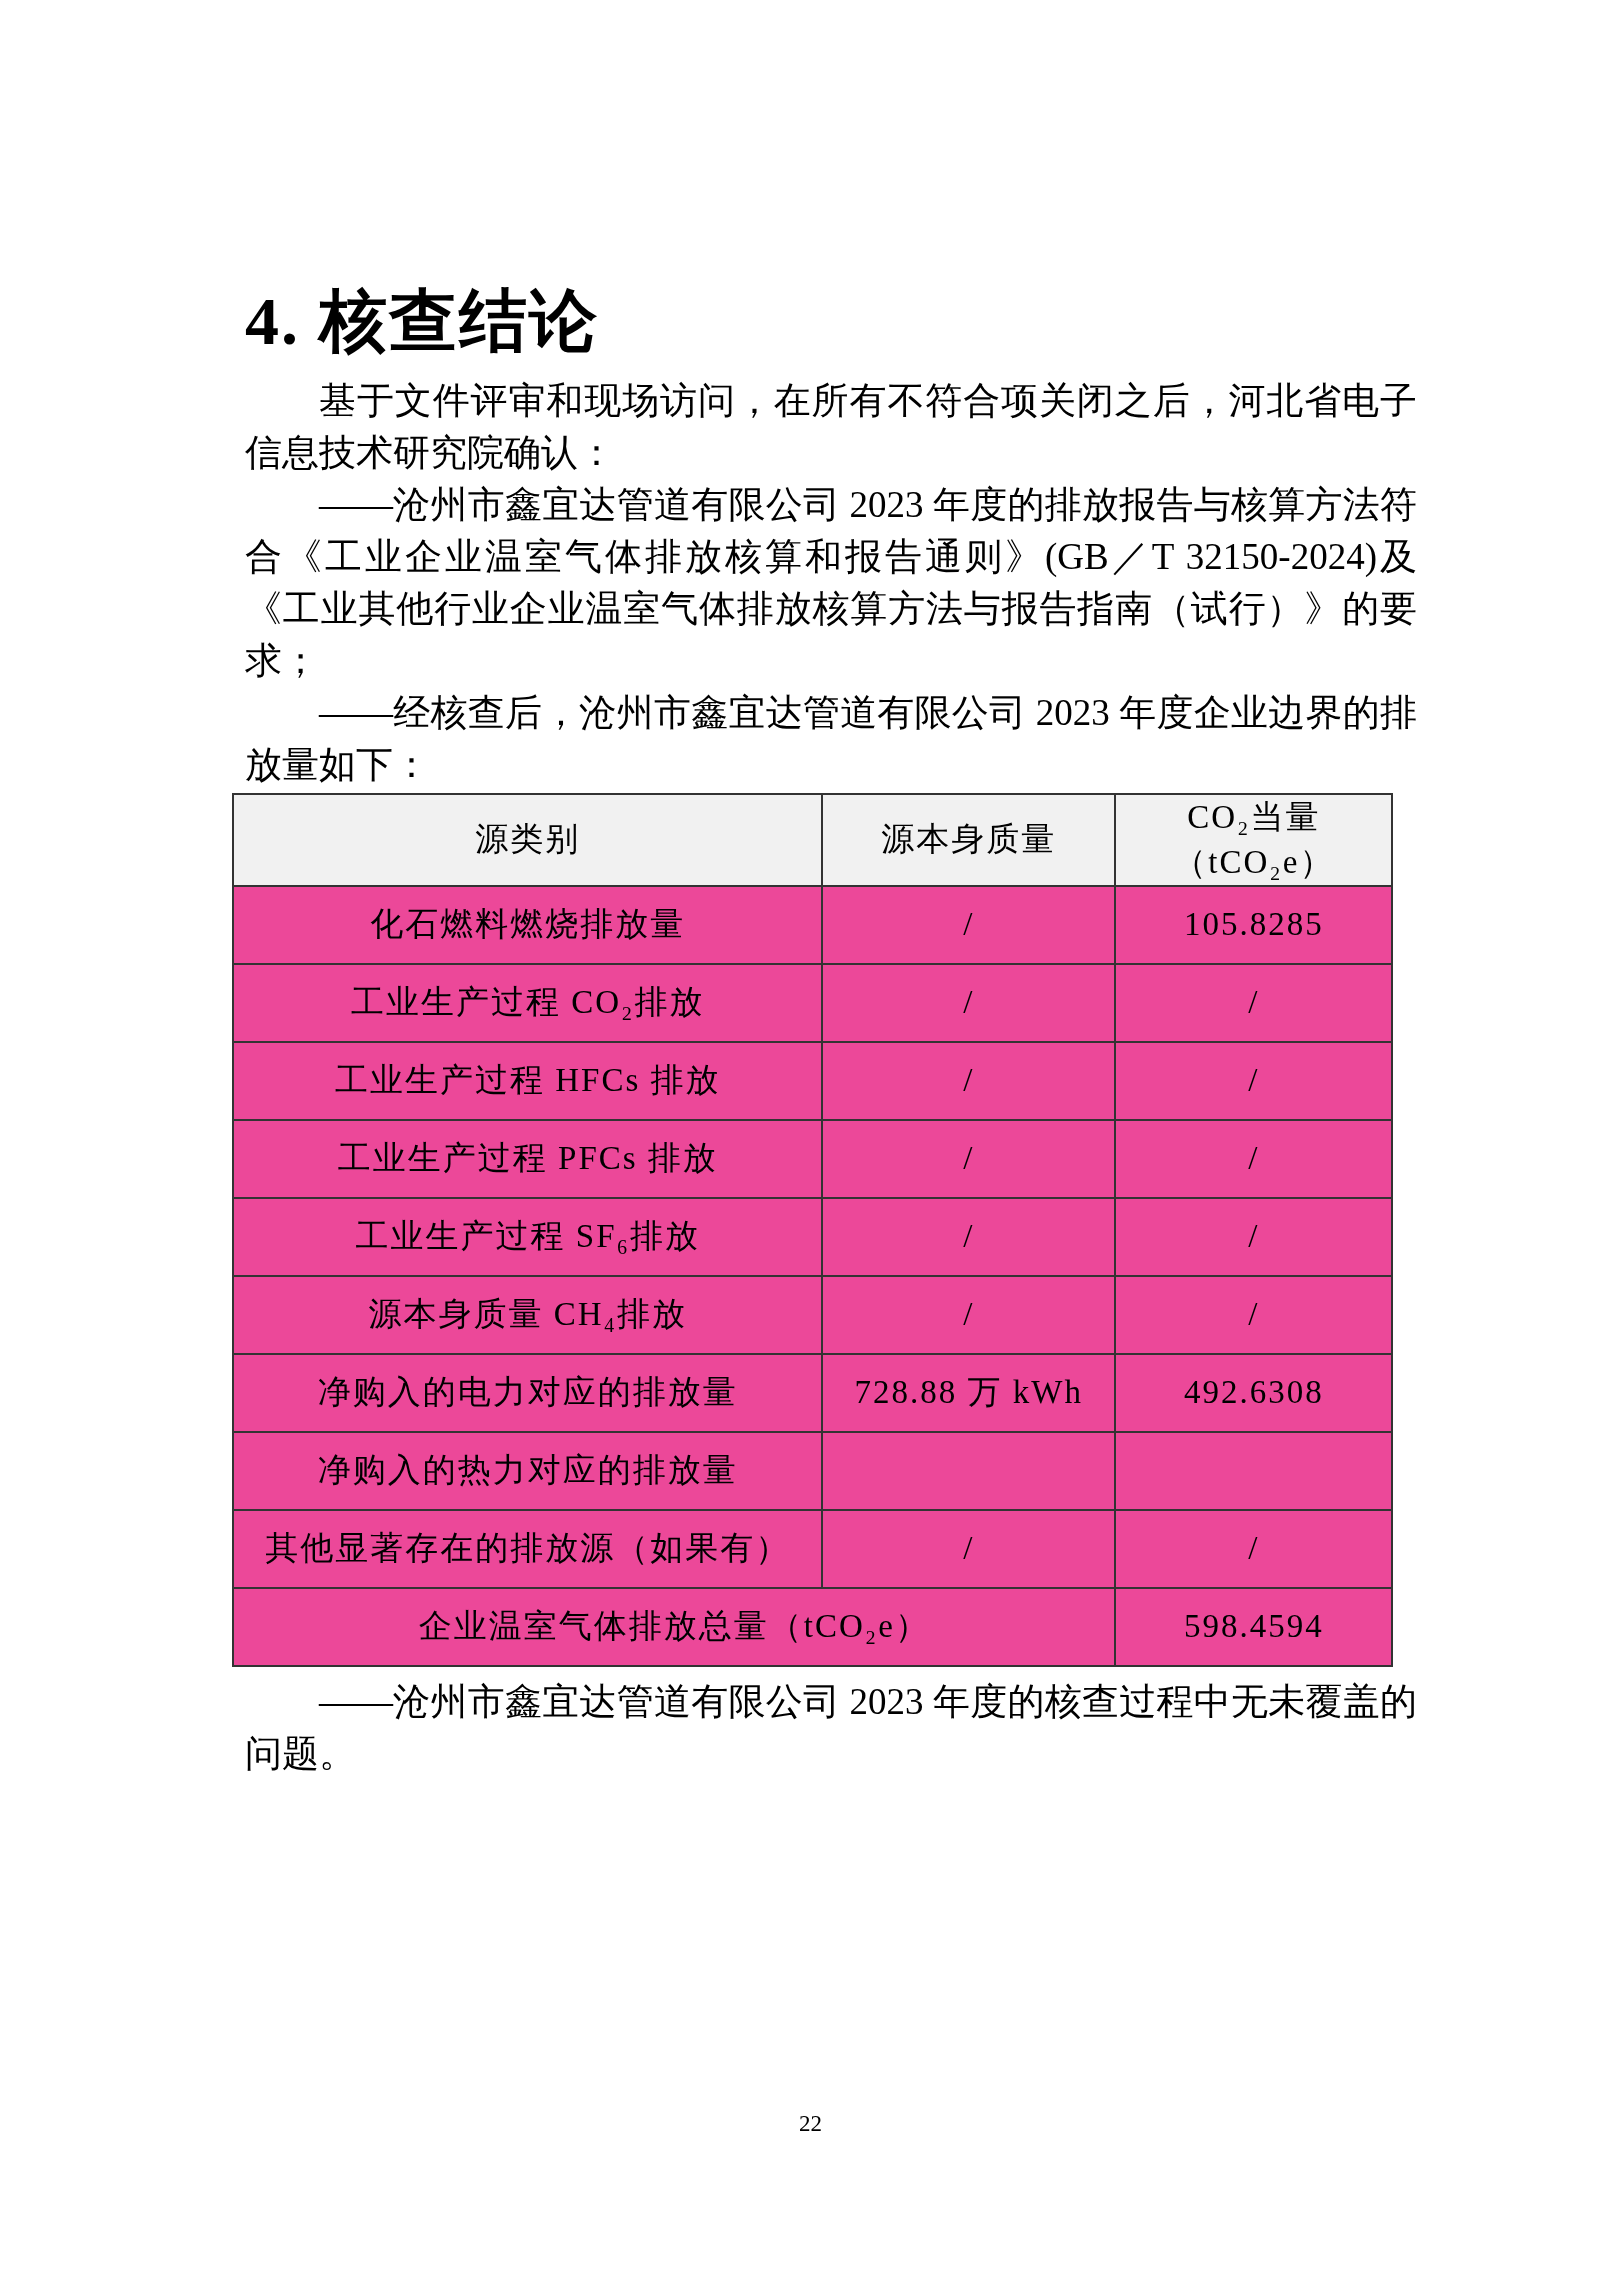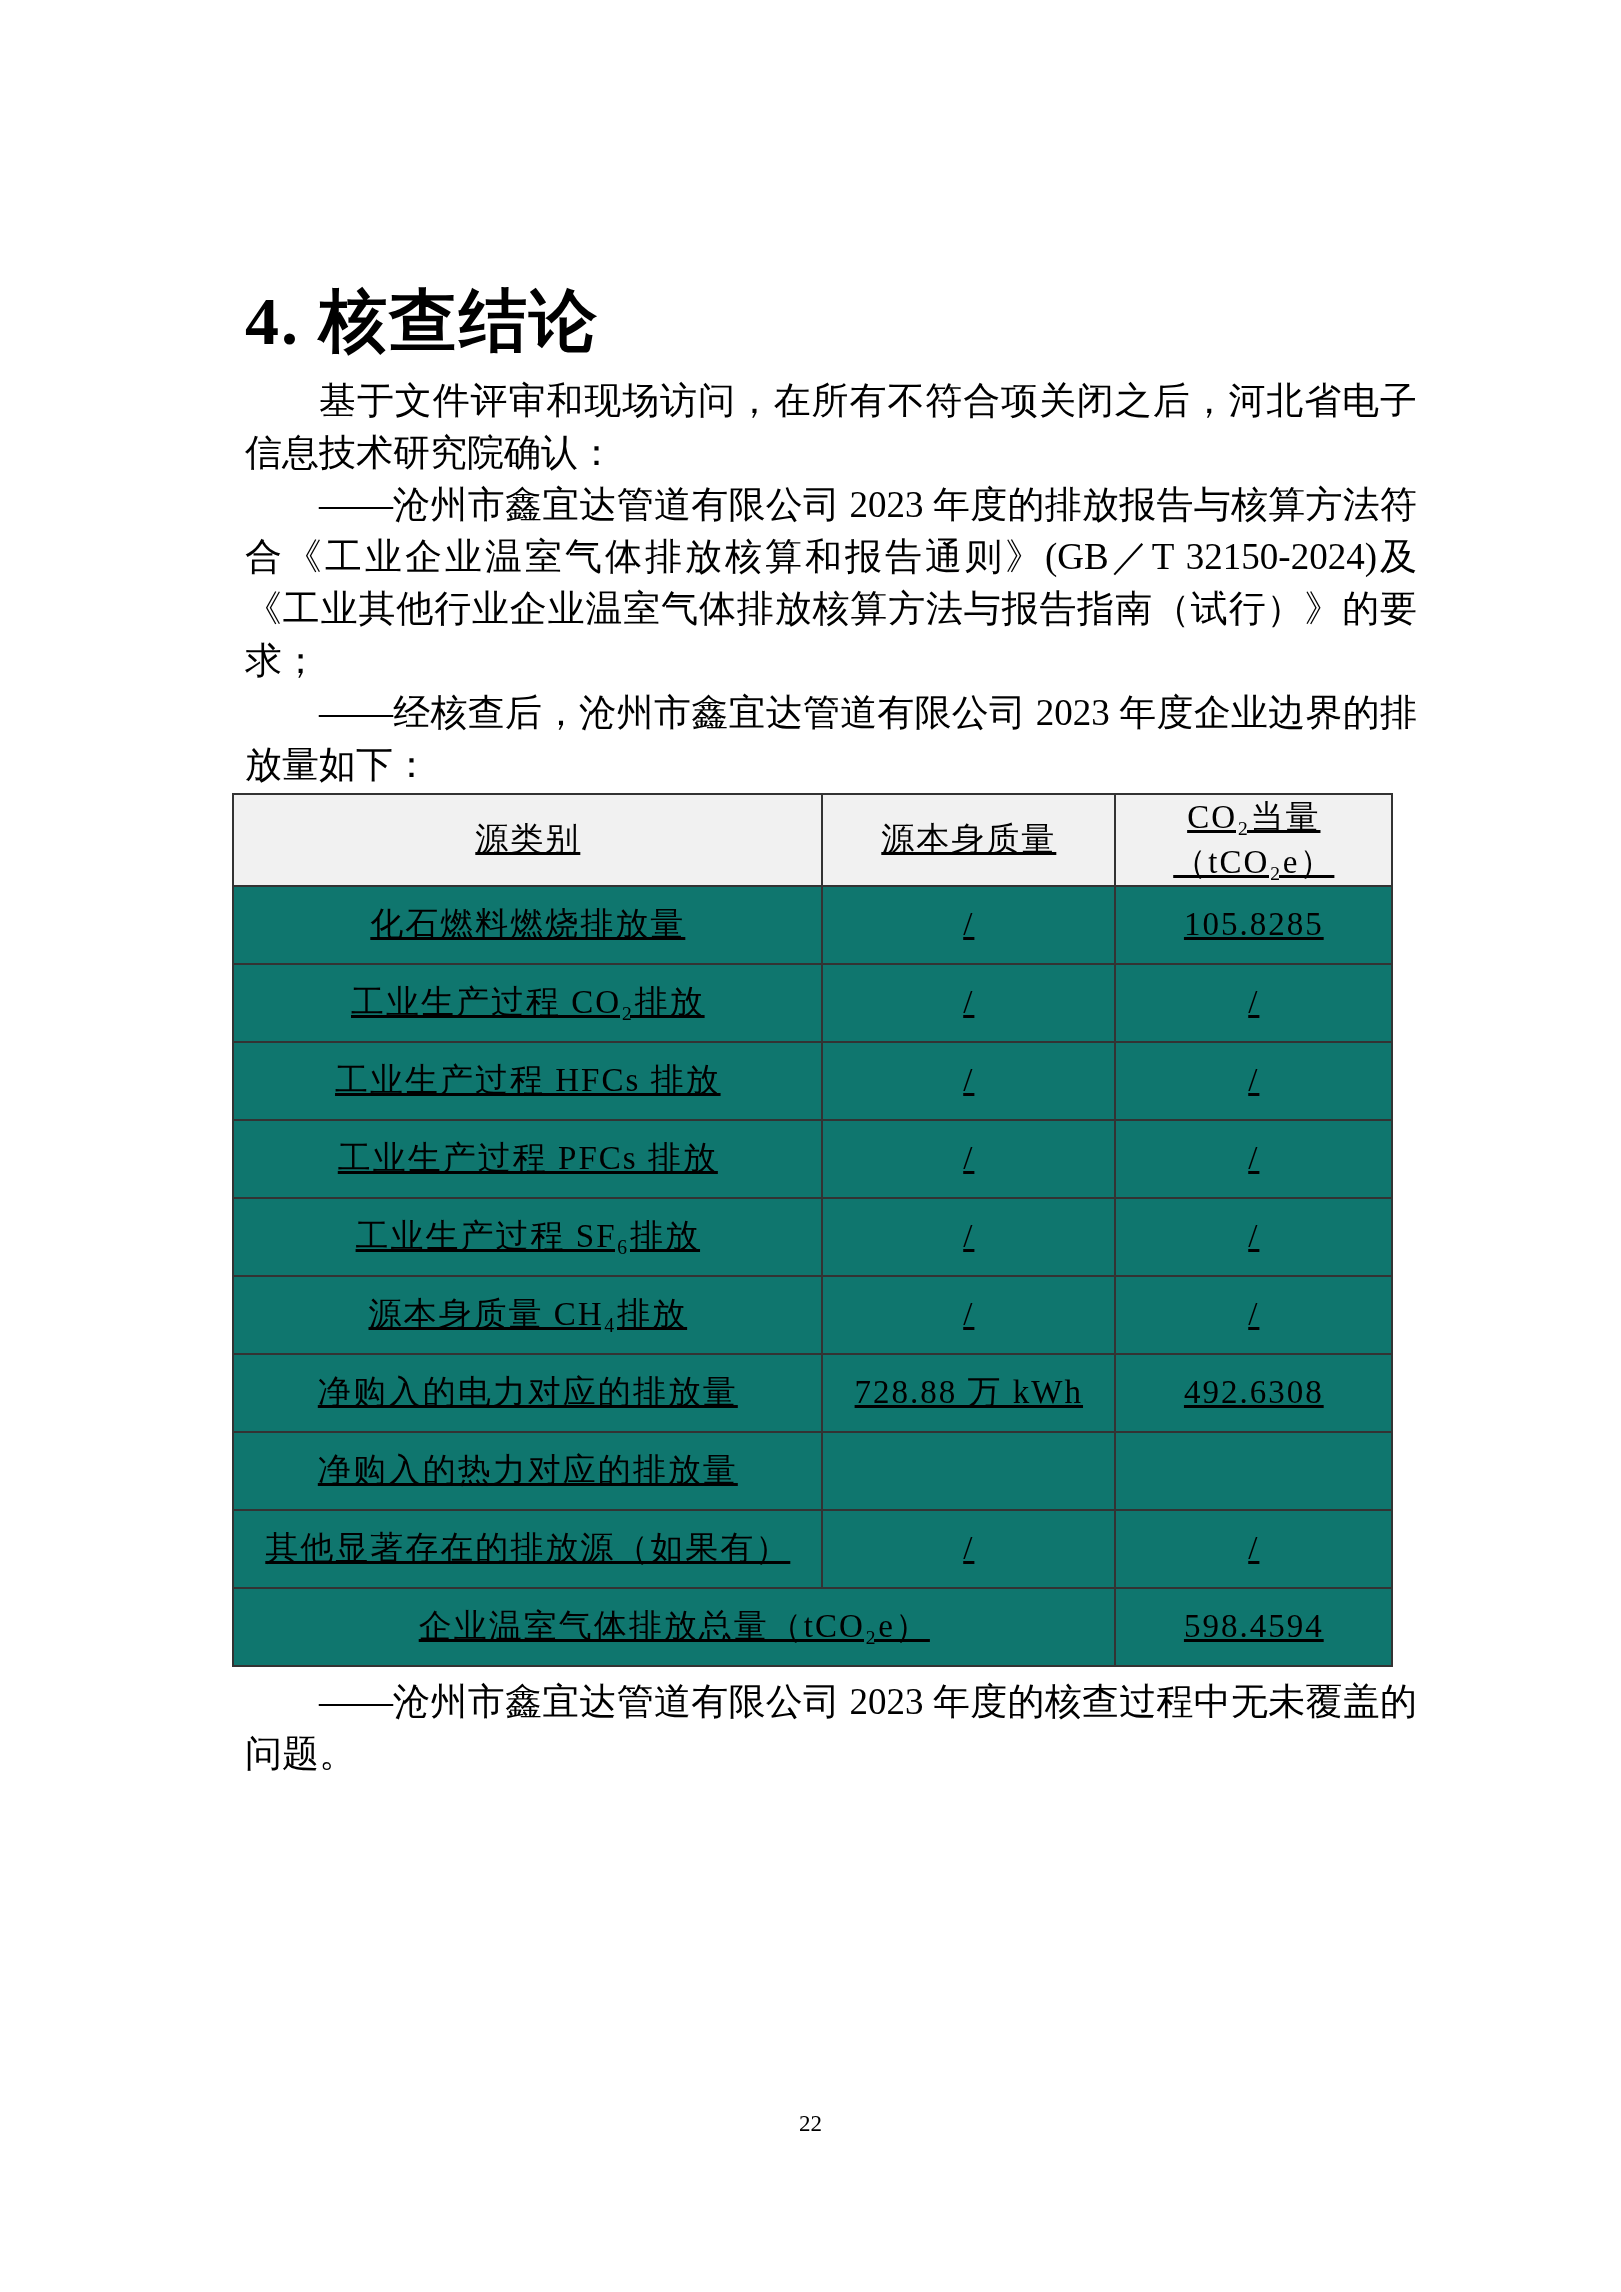--- a/index.html
+++ b/index.html
@@ -42,40 +42,39 @@
     text-align: justify;
     text-indent: 2em;
     word-break: break-all;
   }
   table.emissions {
     width: 1160px;
     margin-left: -12.7px;
     margin-top: 2px;
     border-collapse: collapse;
     table-layout: fixed;
-    text-decoration: underline;
   }
   table.emissions th,
   table.emissions td {
     border: 2px solid #333333;
     text-align: center;
     vertical-align: middle;
     font-size: 33px;
     font-weight: 400;
     letter-spacing: 2px;
     padding: 0 5.9px;
     box-sizing: border-box;
   }
   table.emissions thead th {
     height: 83px;
     background: #f1f1f1;
   }
   table.emissions tbody td {
     height: 78px;
-    background: #0f766e;
+    background: #ec4899;
   }
   .page-number {
     position: absolute;
     top: 2105px;
     left: 0;
     width: 100%;
     text-align: center;
     font-size: 23px;
     line-height: 37px;
   }

